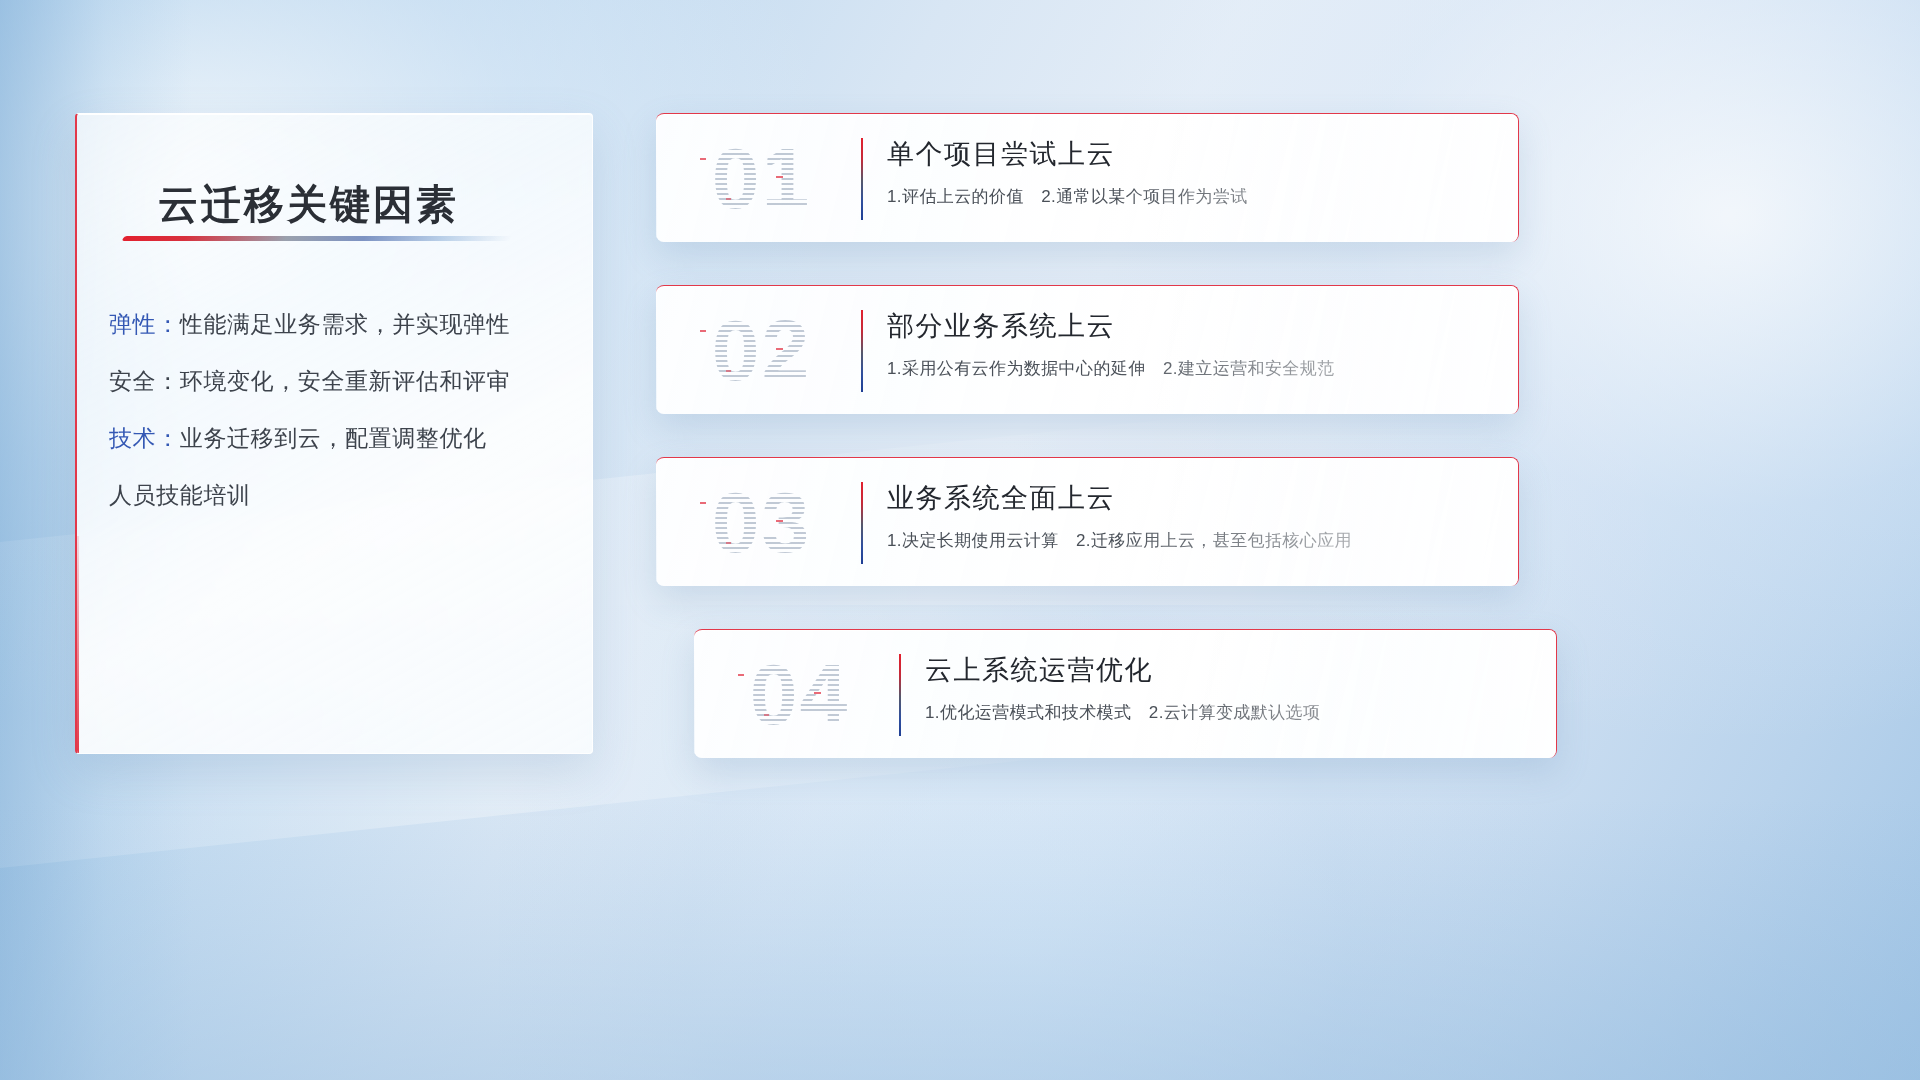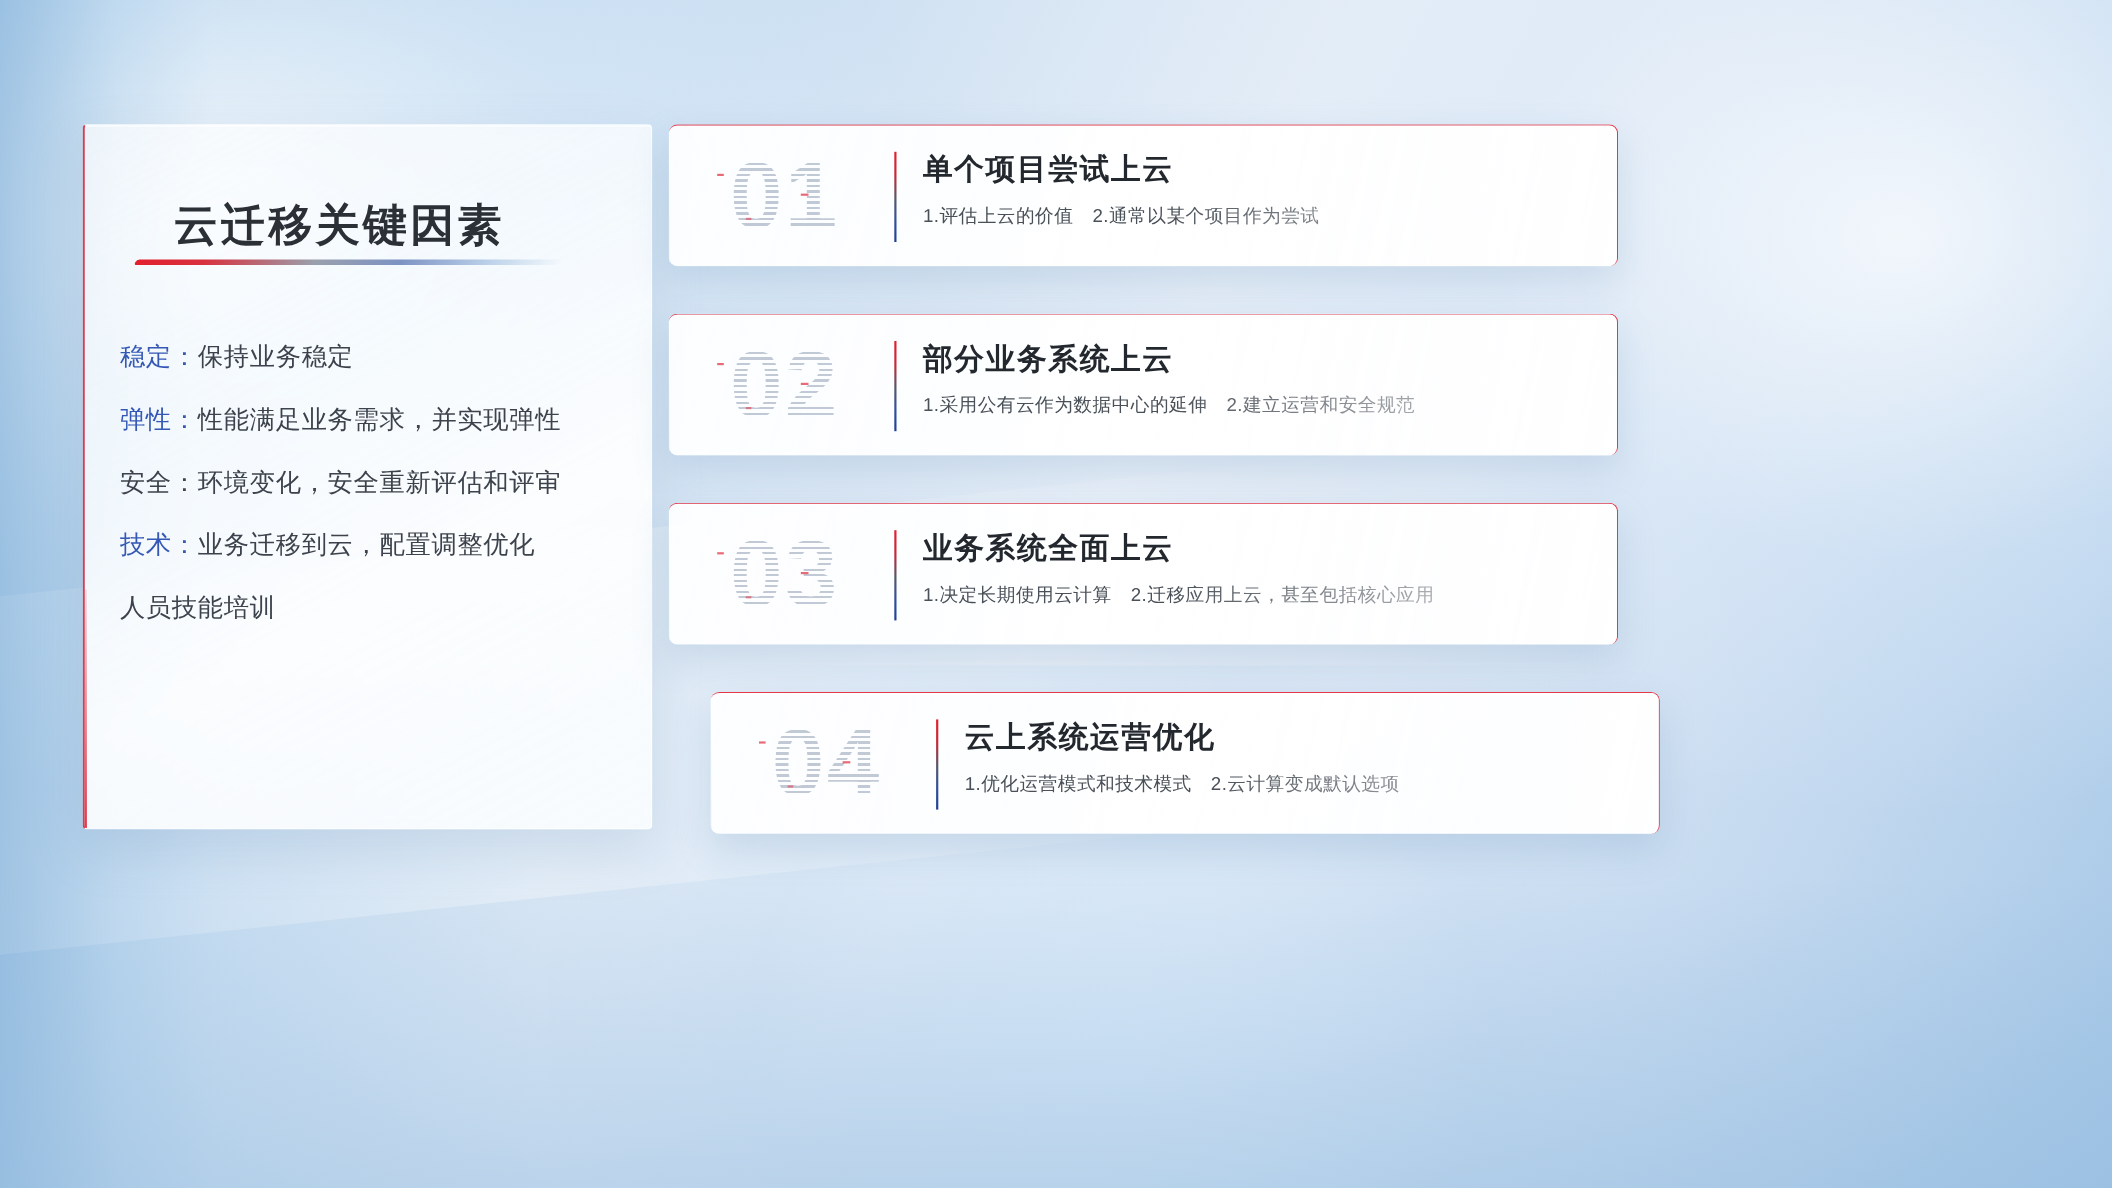--- a/index.html
+++ b/index.html
@@ -91,21 +91,21 @@
   .lc-line {
     font-size:23px; color:#3d434c; line-height:1.30;
     margin-bottom:27px; white-space:nowrap; letter-spacing:.6px;
   }
   .lc-line:last-child { margin-bottom:16px; }
   .lc-line .k { color:#3458b4; }
   .lc-line .k.plain { color:#3d434c; }
 
   
   .rc {
-    position:absolute; left:608px; width:863px; height:129px;
+    position:absolute; left:656px; width:863px; height:129px;
     border-radius:8px;
     background:linear-gradient(104deg,
       rgba(255,255,255,.93) 0%,
       rgba(253,254,255,.97) 30%,
       rgba(255,255,255,.99) 55%,
       rgba(250,252,255,.93) 100%);
     border-top:1.6px solid #e2384a;
     border-right:1.6px solid #e2384a;
     box-shadow:0 14px 34px rgba(102,138,178,.20), inset 0 1px 0 rgba(255,255,255,.95);
     overflow:hidden;
@@ -152,21 +152,21 @@
   .rc-num-spark.s2 { left:120px; top:62px; width:7px; }
   .rc-num-spark.s3 { left:70px; top:84px; width:5px; opacity:.55; }
 
   .rc-divider {
     position:absolute; left:205px; top:24px; width:2px; height:82px;
     background:linear-gradient(180deg,#e2202e 0%,#c52a39 26%,#55586b 52%,#2f4f9e 78%,#1f3f94 100%);
   }
 
   .rc-title {
     position:absolute; left:231px; top:22px;
-    font-size:27px; font-weight:bold; color:#23272e;
+    font-size:27px; font-weight:normal; color:#23272e;
     letter-spacing:1.5px; white-space:nowrap;
   }
   .rc-sub {
     position:absolute; left:231px; top:71px;
     font-size:17px; color:#4a5058; letter-spacing:.4px; white-space:nowrap;
   }
 </style>
 </head>
 <body>
 
@@ -181,23 +181,20 @@
 </div>
 
 <div id="stage">
 
   <div class="left-card">
     <div class="lc-title">云迁移关键因素</div>
     <div class="lc-rule"></div>
 
     <div class="lc-list">
       <div class="lc-line">
-        <span class="k">稳定：</span><span>保持业务稳定</span>
-      </div>
-      <div class="lc-line">
         <span class="k">弹性：</span><span>性能满足业务需求，并实现弹性</span>
       </div>
       <div class="lc-line">
         <span class="k plain">安全：</span><span>环境变化，安全重新评估和评审</span>
       </div>
       <div class="lc-line">
         <span class="k">技术：</span><span>业务迁移到云，配置调整优化</span>
       </div>
       <div class="lc-line">
         <span class="k plain"></span><span>人员技能培训</span>

